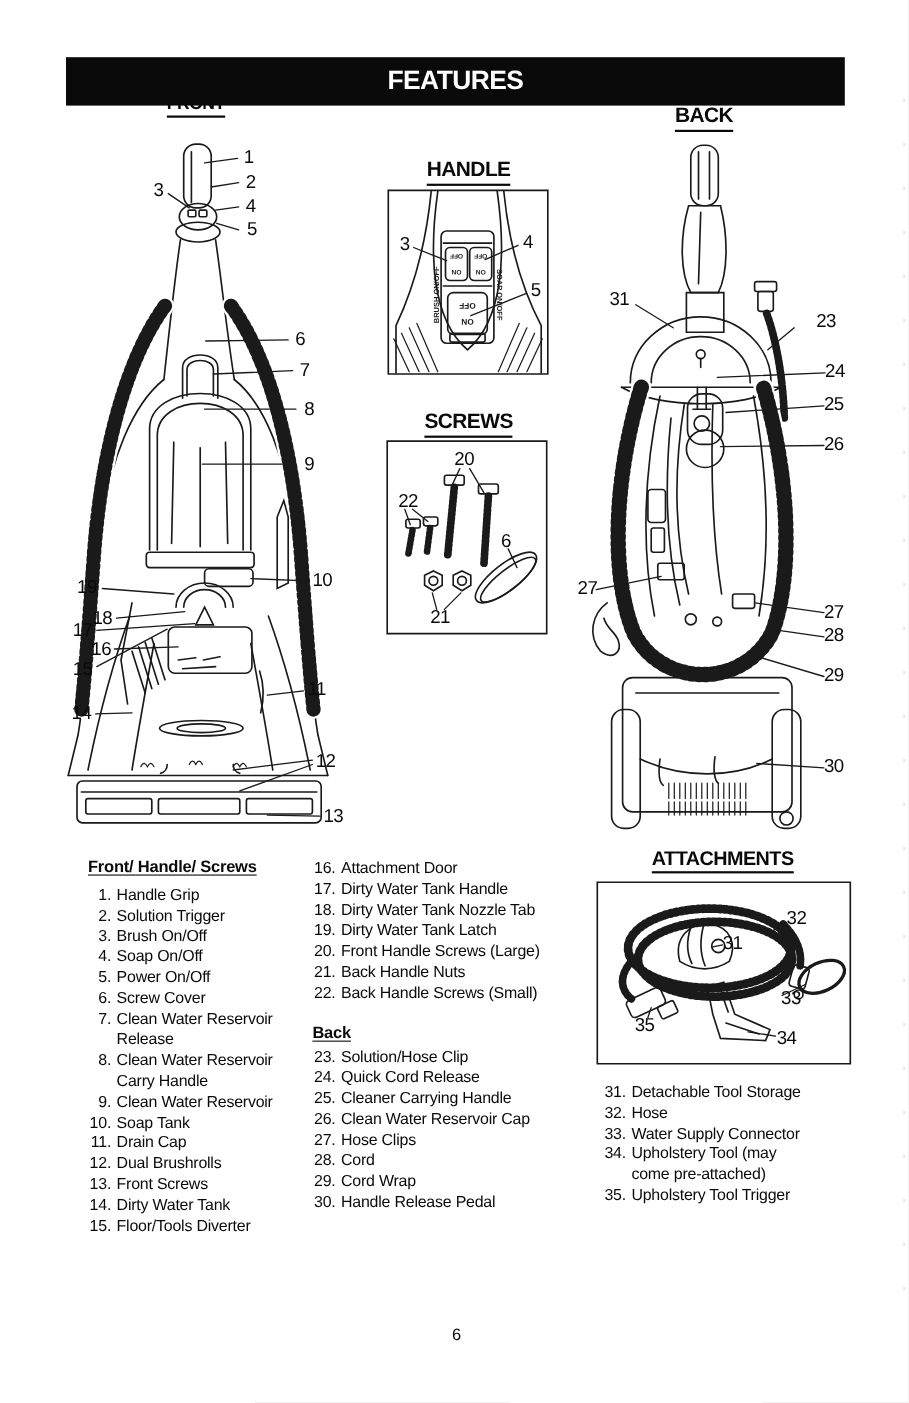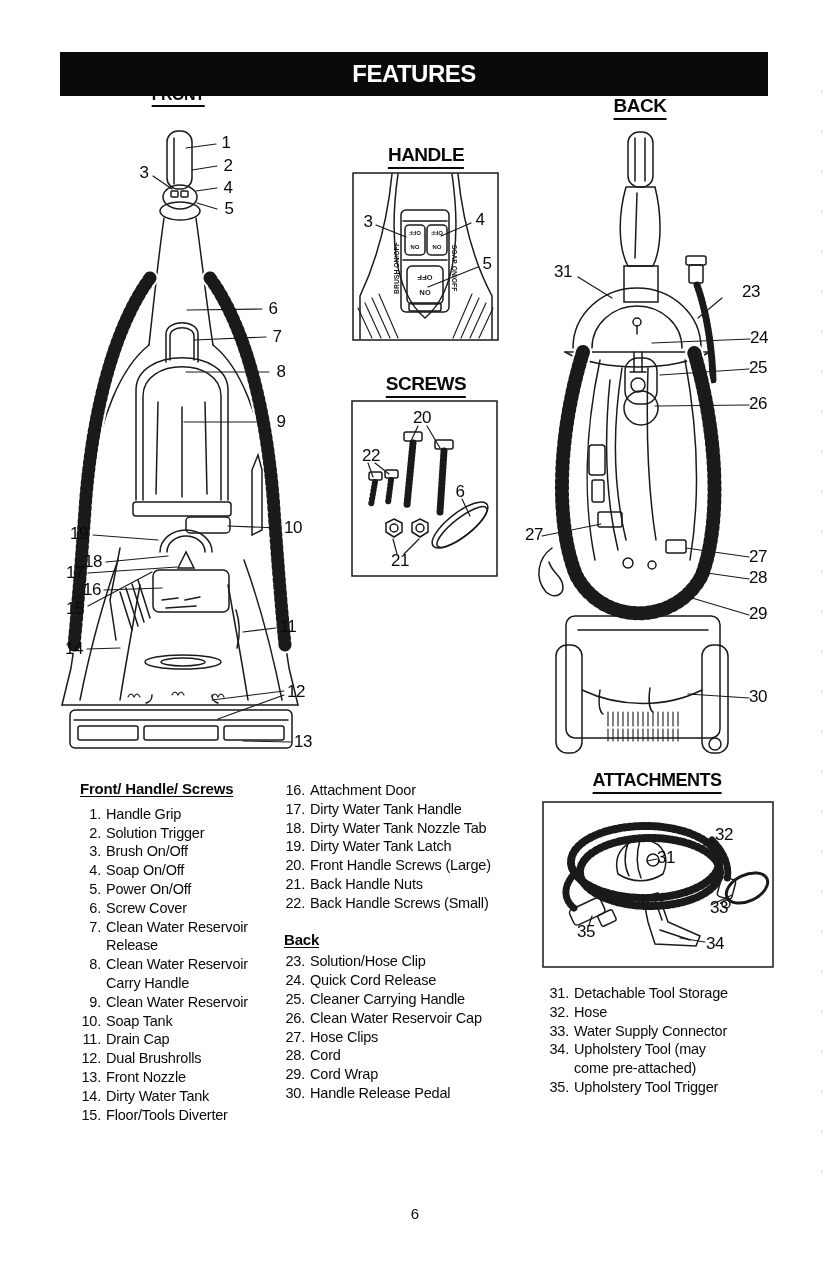--- a/index.html
+++ b/index.html
@@ -392,21 +392,21 @@
         <div class="list-item">
           <span class="num">11.</span>
           <span class="txt">Drain Cap</span>
         </div>
         <div class="list-item">
           <span class="num">12.</span>
           <span class="txt">Dual Brushrolls</span>
         </div>
         <div class="list-item">
           <span class="num">13.</span>
-          <span class="txt">Front Nozzle</span>
+          <span class="txt">Front Screws</span>
         </div>
         <div class="list-item">
           <span class="num">14.</span>
           <span class="txt">Dirty Water Tank</span>
         </div>
         <div class="list-item">
           <span class="num">15.</span>
           <span class="txt">Floor/Tools Diverter</span>
         </div>
       </div>

